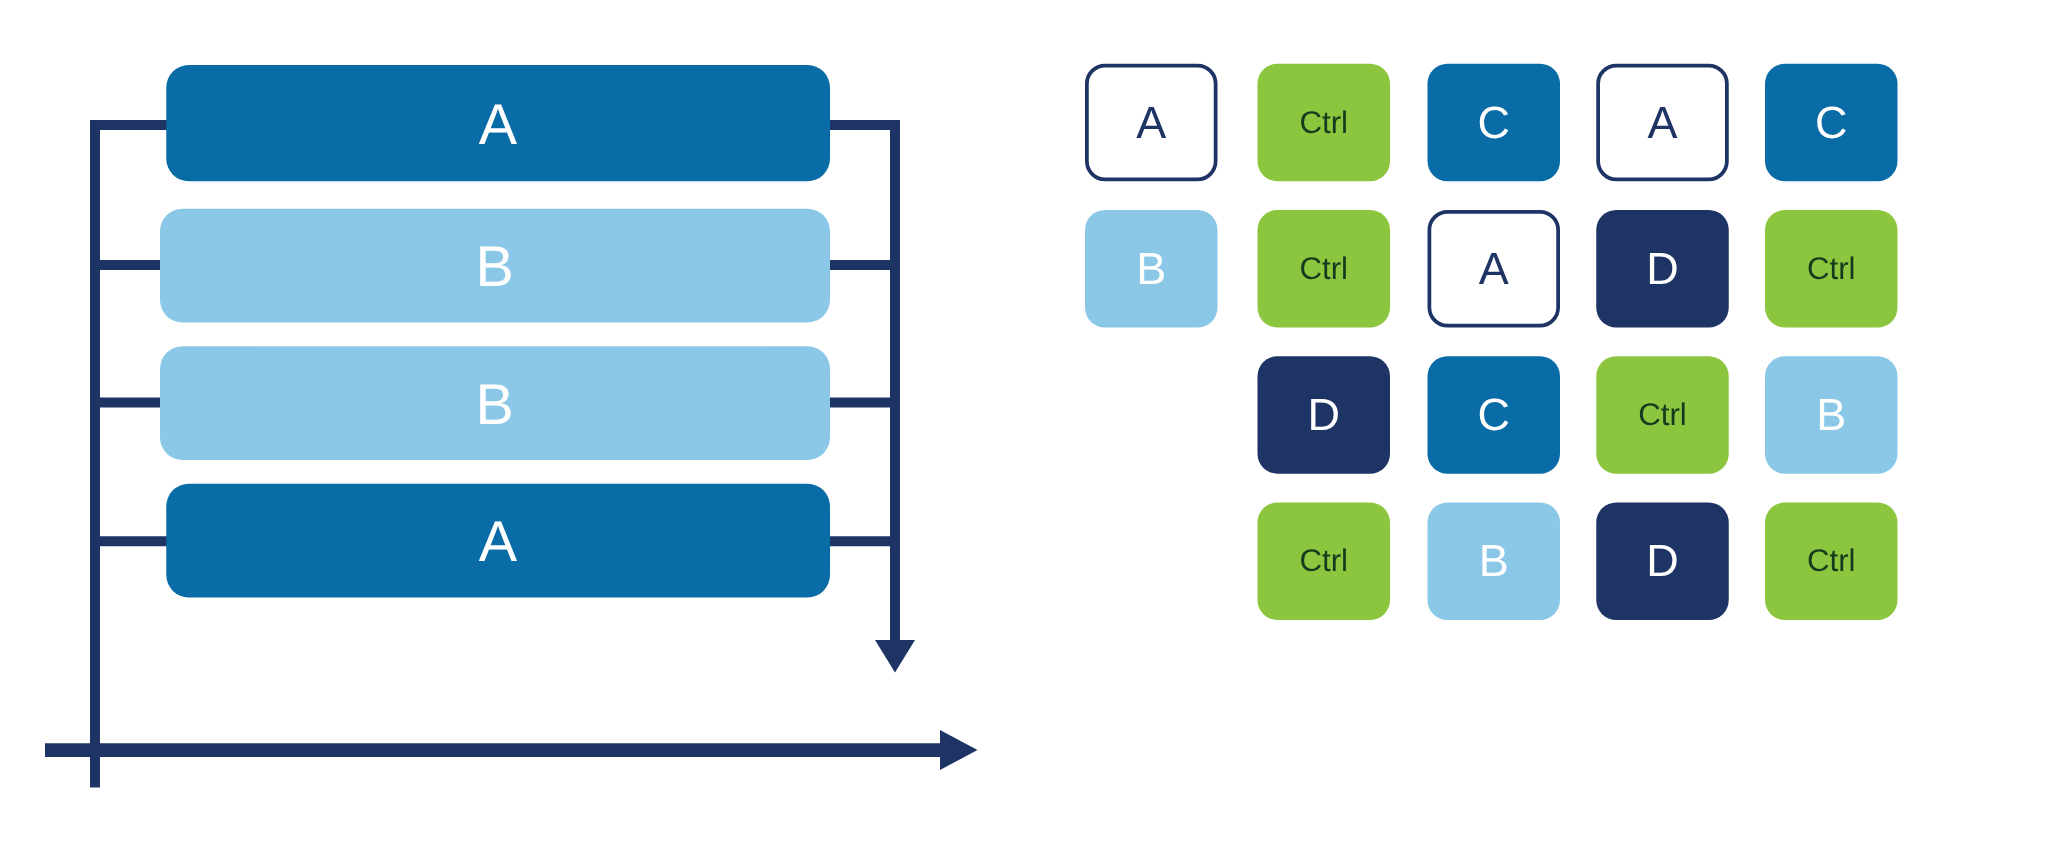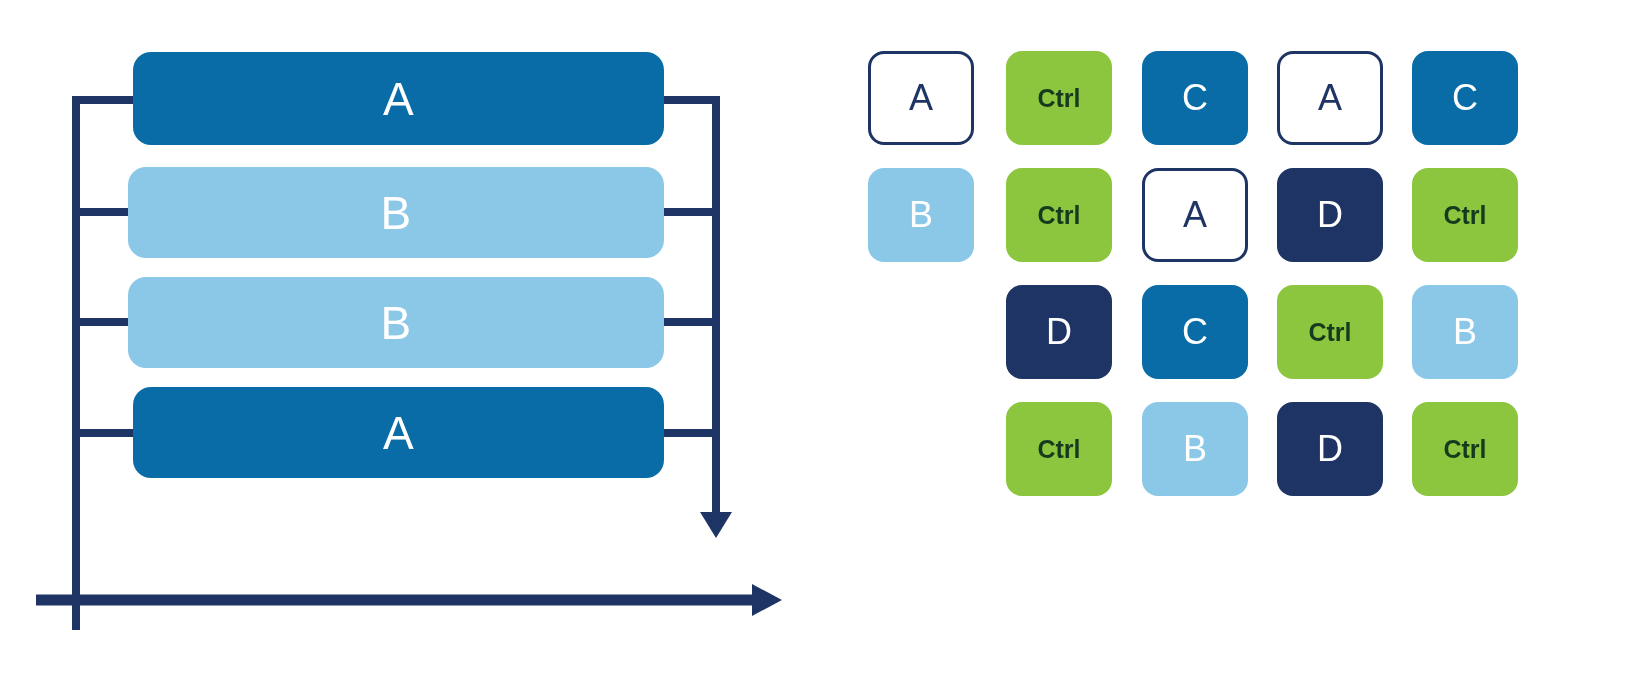--- a/index.html
+++ b/index.html
@@ -67,21 +67,21 @@
     box-sizing: border-box;
     font-family: "Liberation Sans", sans-serif;
     line-height: 1;
   }
   .tile.letter {
     font-size: 36px;
     font-weight: 400;
   }
   .tile.ctrl {
     font-size: 25px;
-    font-weight: 700;
+    font-weight: 400;
   }
   .tile.outline {
     background: #ffffff;
     border: 3px solid #1e3464;
     color: #1e3464;
   }
 </style>
 </head>
 <body>
 

